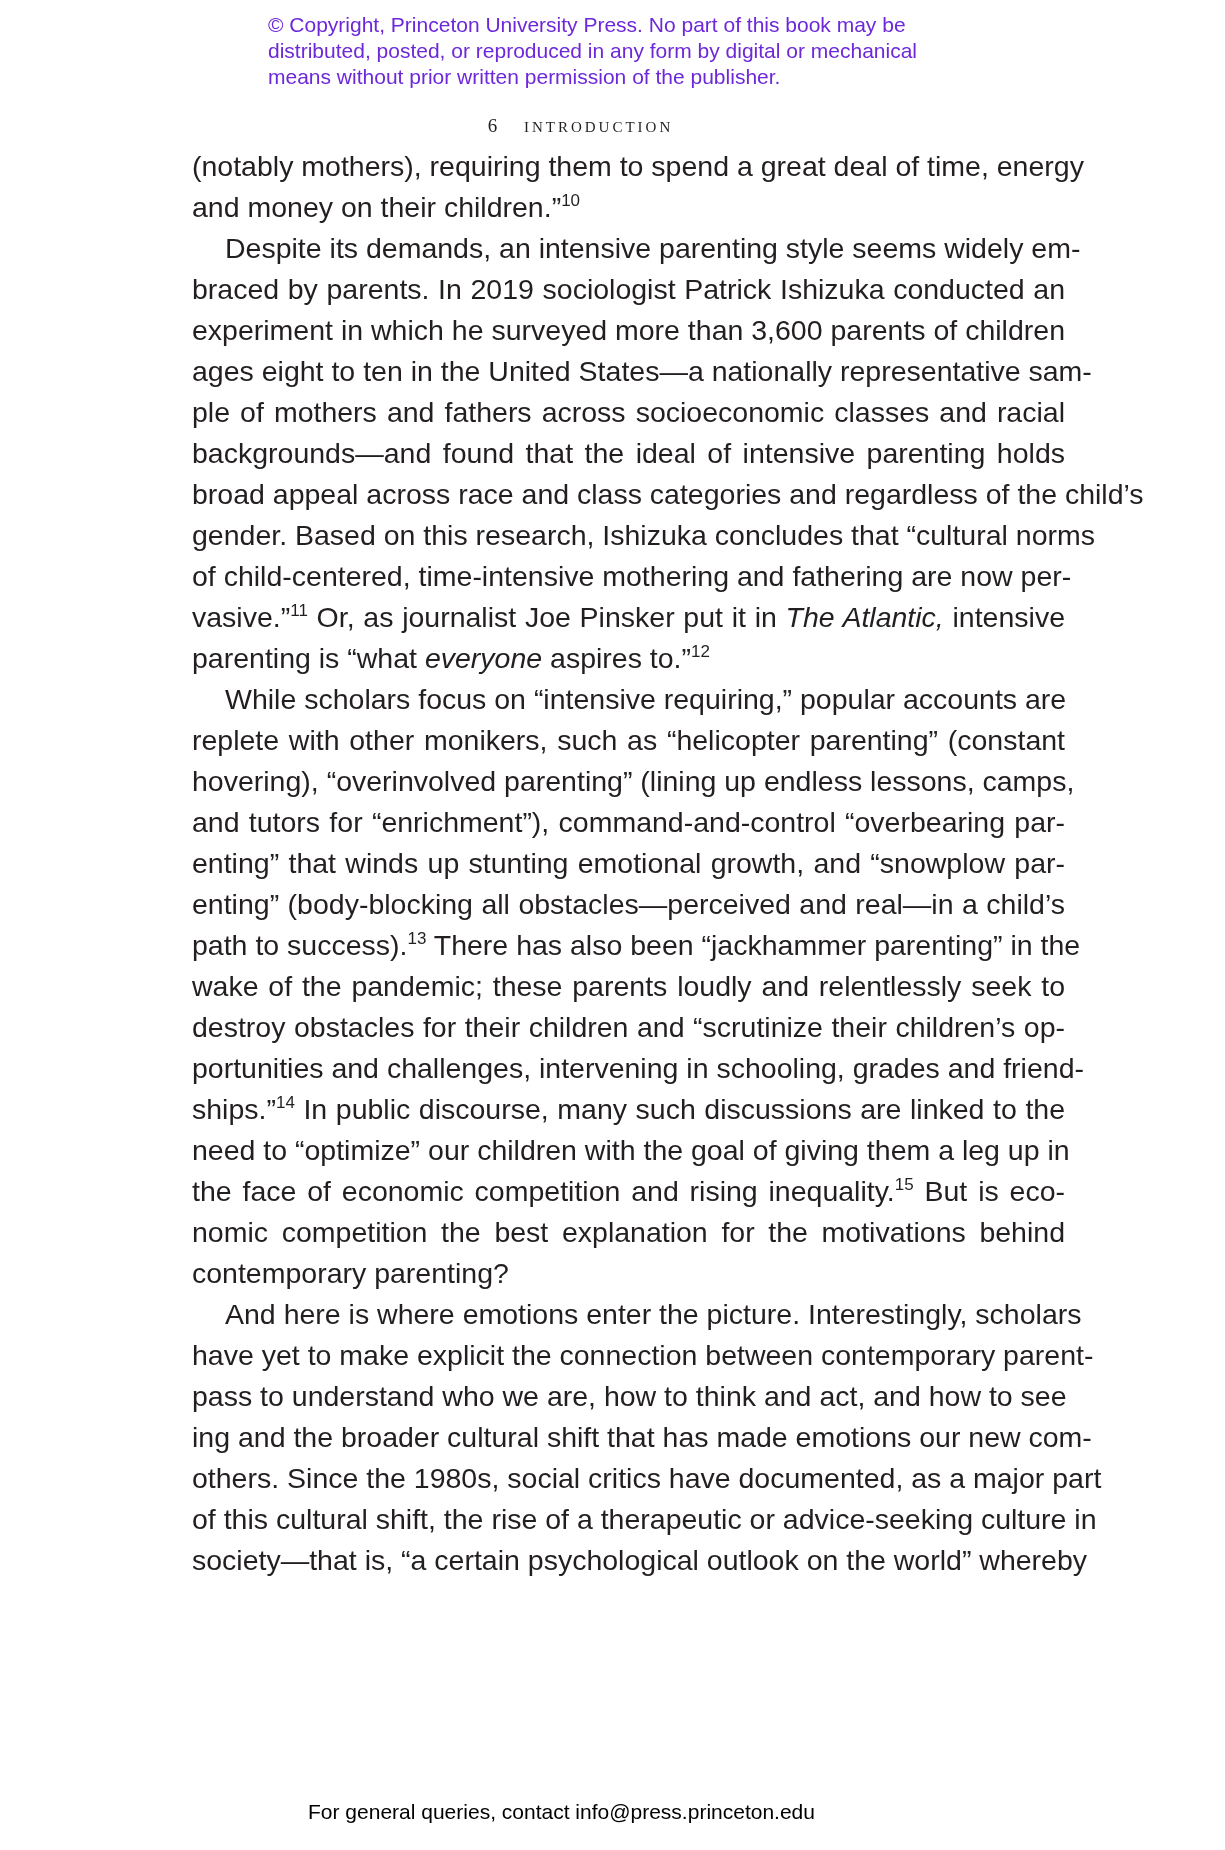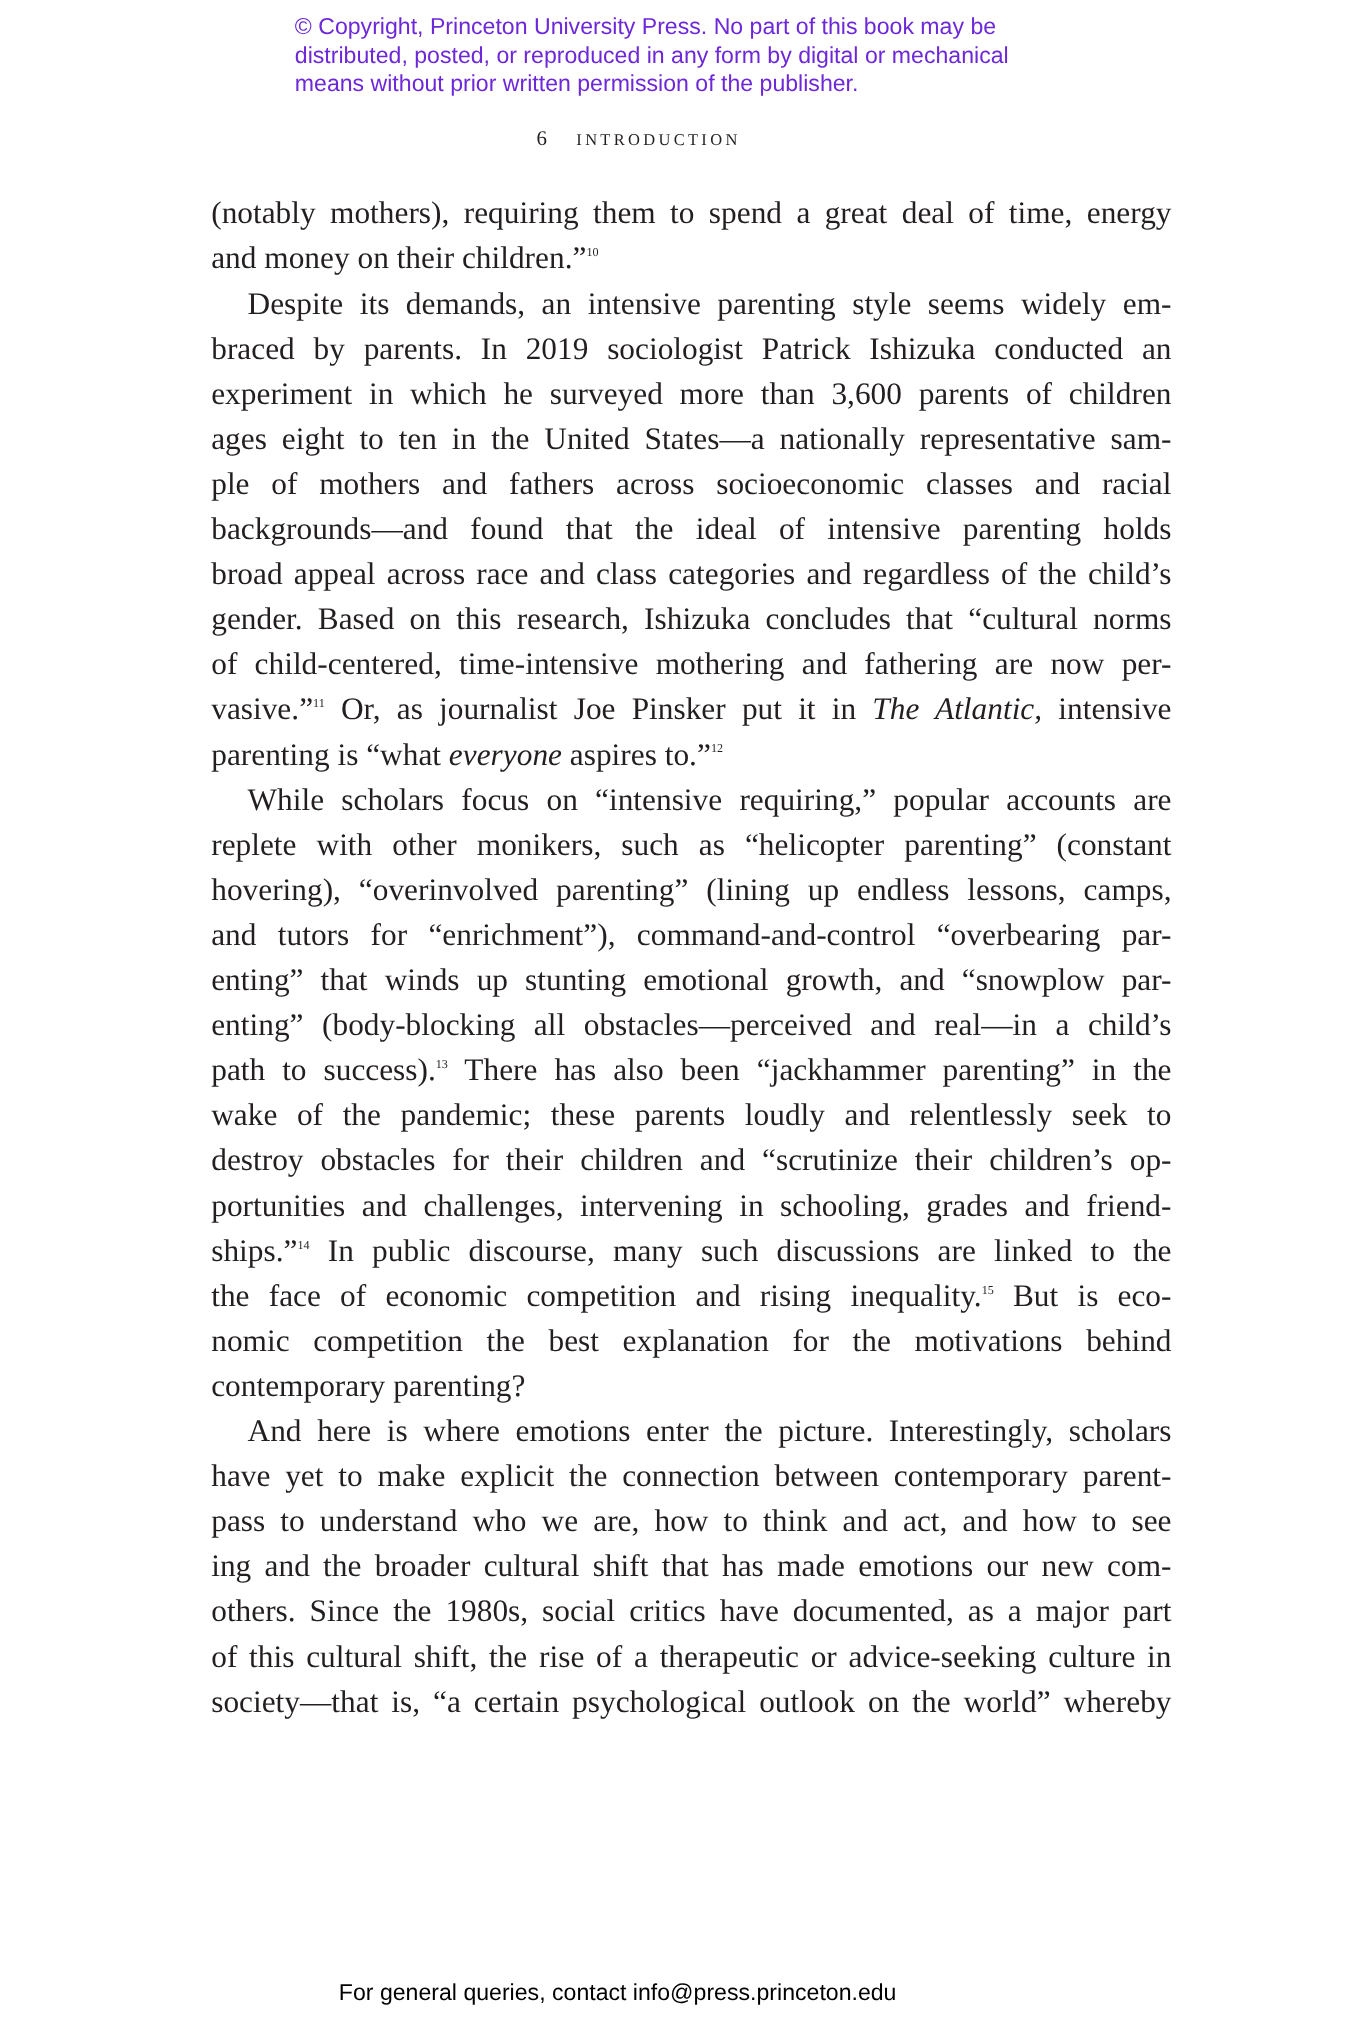--- a/index.html
+++ b/index.html
@@ -9,27 +9,27 @@
     font-family: "Liberation Sans", sans-serif; font-size: 21px; line-height: 26px; color: #6d28d9;
   }
   .copyright div { white-space: nowrap; }
   .running-head {
     position: absolute; left: 0; width: 1161px; top: 112px; text-align: center;
     font-family: "Liberation Serif", serif; font-size: 19px; letter-spacing: 2px; color: #231f20;
   }
   .running-head .pno { margin-right: 20px; letter-spacing: 0; }
   .running-head .sect { font-variant: small-caps; text-transform: lowercase; letter-spacing: 3px; font-size: 22px; }
   .body-text {
-    position: absolute; left: 192px; top: 174px; width: 873px;
-    font-family: Liberation Serif, serif; font-size: 28.5px; line-height: 41px; color: #231f20;
+    position: absolute; left: 192px; top: 146px; width: 873px;
+    font-family: Liberation Sans, sans-serif; font-size: 28.5px; line-height: 41px; color: #231f20;
   }
   .line { display: block; height: 41px; text-align: justify; text-align-last: justify; white-space: nowrap; overflow: visible; }
   .line.last { text-align-last: left; }
   .line.indent { text-indent: 33px; }
-  .line sup { font-size: 11px; line-height: 0; vertical-align: 11px; }
+  .line sup { font-size: 17px; line-height: 0; vertical-align: 11px; }
   .line i { font-style: italic; }
   .footer {
     position: absolute; left: 0; width: 1123px; top: 1800px; text-align: center;
     font-family: "Liberation Sans", sans-serif; font-size: 21px; color: #000;
   }
 </style>
 </head>
 <body>
 
 <div class="copyright">
@@ -61,20 +61,21 @@
     <span class="line"><span>replete with other monikers, such as “helicopter parenting” (constant</span></span>
     <span class="line"><span>hovering), “overinvolved parenting” (lining up endless lessons, camps,</span></span>
     <span class="line"><span>and tutors for “enrichment”), command-and-control “overbearing par-</span></span>
     <span class="line"><span>enting” that winds up stunting emotional growth, and “snowplow par-</span></span>
     <span class="line"><span>enting” (body-blocking all obstacles—perceived and real—in a child’s</span></span>
     <span class="line"><span>path to success).</span><sup>13</sup><span> There has also been “jackhammer parenting” in the</span></span>
     <span class="line"><span>wake of the pandemic; these parents loudly and relentlessly seek to</span></span>
     <span class="line"><span>destroy obstacles for their children and “scrutinize their children’s op-</span></span>
     <span class="line"><span>portunities and challenges, intervening in schooling, grades and friend-</span></span>
     <span class="line"><span>ships.”</span><sup>14</sup><span> In public discourse, many such discussions are linked to the</span></span>
+    <span class="line"><span>need to “optimize” our children with the goal of giving them a leg up in</span></span>
     <span class="line"><span>the face of economic competition and rising inequality.</span><sup>15</sup><span> But is eco-</span></span>
     <span class="line"><span>nomic competition the best explanation for the motivations behind</span></span>
     <span class="line last"><span>contemporary parenting?</span></span>
     <span class="line indent"><span>And here is where emotions enter the picture. Interestingly, scholars</span></span>
     <span class="line"><span>have yet to make explicit the connection between contemporary parent-</span></span>
     <span class="line"><span>pass to understand who we are, how to think and act, and how to see</span></span>
     <span class="line"><span>ing and the broader cultural shift that has made emotions our new com-</span></span>
     <span class="line"><span>others. Since the 1980s, social critics have documented, as a major part</span></span>
     <span class="line"><span>of this cultural shift, the rise of a therapeutic or advice-seeking culture in</span></span>
     <span class="line"><span>society—that is, “a certain psychological outlook on the world” whereby</span></span>

